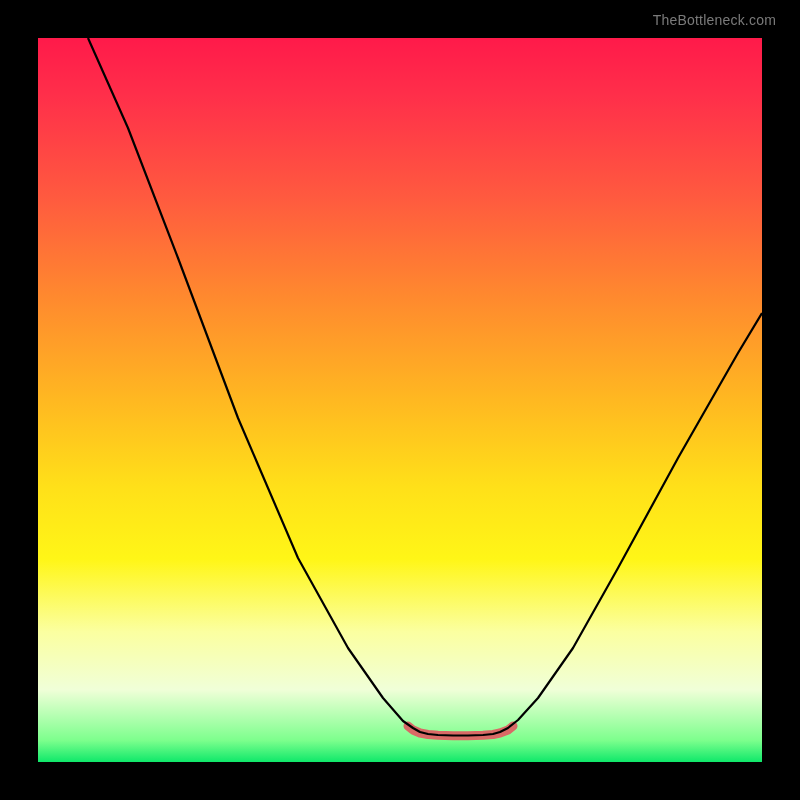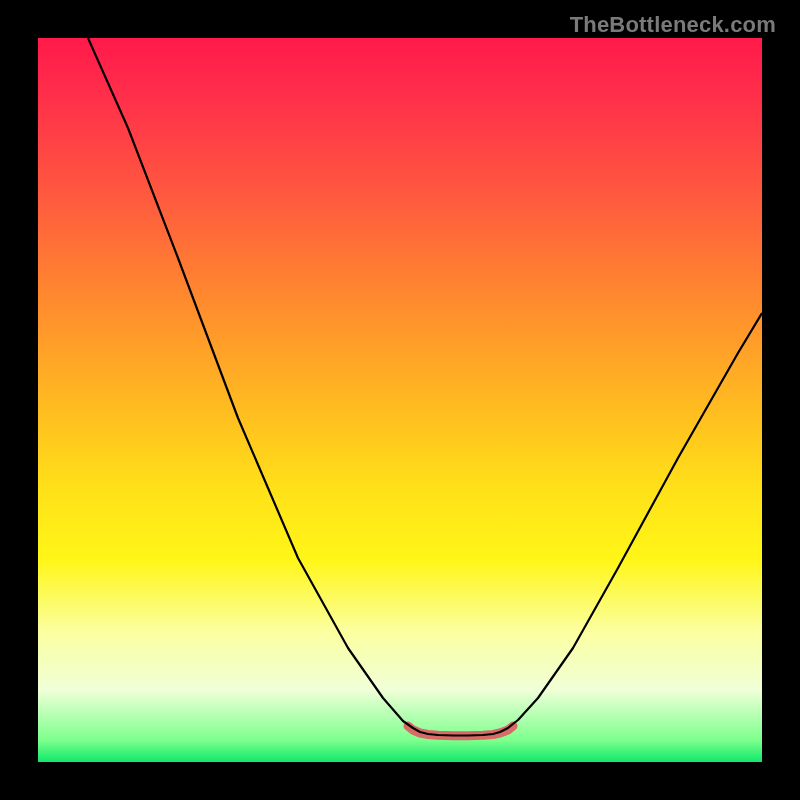--- a/index.html
+++ b/index.html
@@ -39,22 +39,22 @@
     position: absolute;
     inset: 0;
     width: 100%;
     height: 100%;
   }
   .watermark {
     position: absolute;
     top: 12px;
     right: 24px;
     color: #7a7a7a;
-    font-size: 22px;
-    font-weight: 700;
+    font-size: 14px;
+    font-weight: 400;
     letter-spacing: 0.2px;
   }
 </style>
 </head>
 <body>
 
 <div class="chart-container">
   <div class="plot-area">
     <div class="gradient-bg"></div>
     <svg class="curve-svg" viewBox="0 0 724 724" preserveAspectRatio="none">

